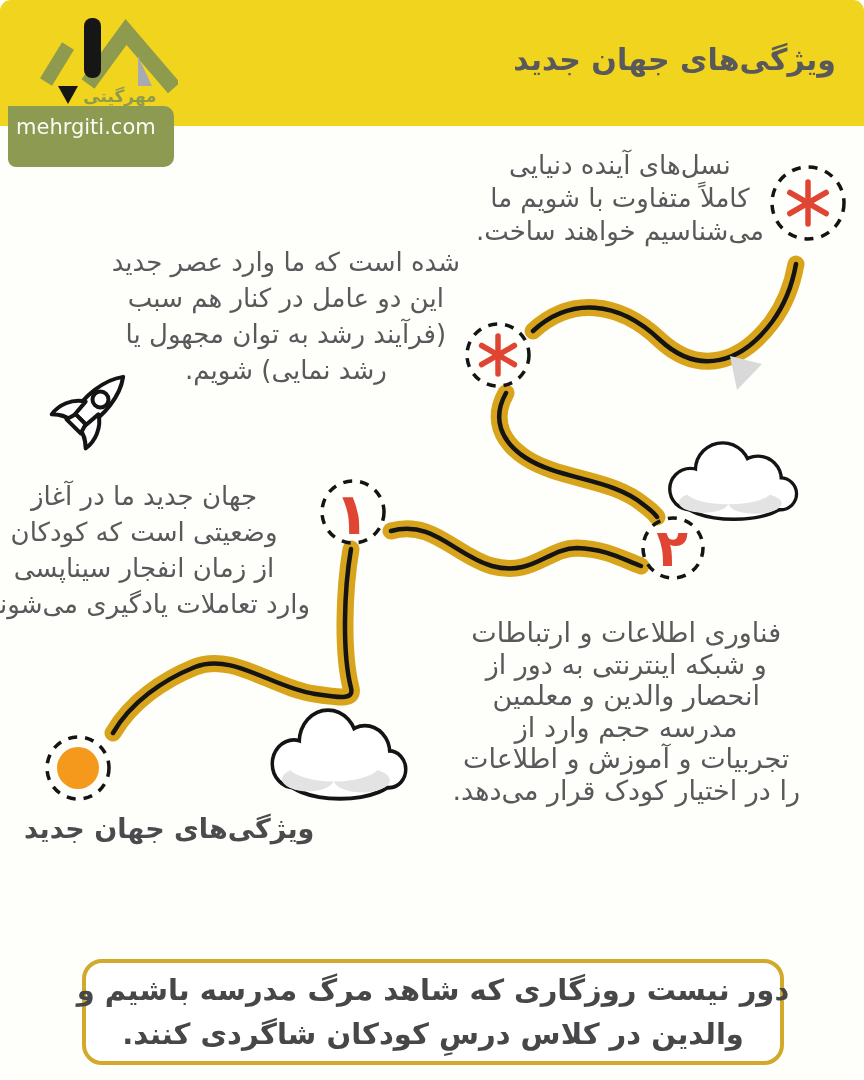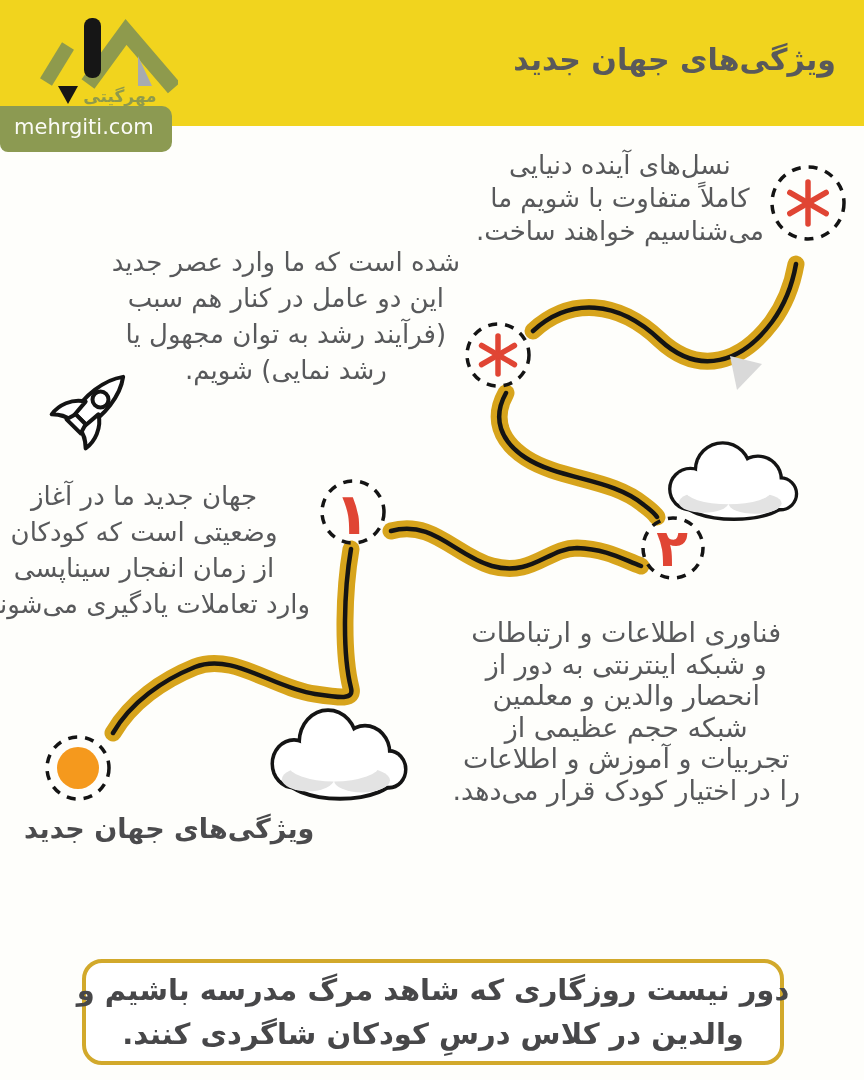--- a/index.html
+++ b/index.html
@@ -1,27 +1,28 @@
 <!DOCTYPE html>
 <html><head>
 <meta charset="utf-8">
 <style>
   html,body{margin:0;padding:0;background:#fff;}
   .canvas{
     position:relative;width:864px;height:1080px;overflow:hidden;background:#FEFEFB;
     font-family:"DejaVu Sans",sans-serif;
+    border-radius:11px;
   }
   
   .header{position:absolute;left:0;top:0;width:864px;height:126px;background:#F1D41E;}
   .title{position:absolute;top:42px;right:28px;font-size:30px;font-weight:bold;color:#59595B;white-space:nowrap;}
   .logo{position:absolute;left:38px;top:6px;}
   .site-badge{
-    position:absolute;left:0;top:106px;height:46px;background:#8C9A52;
+    position:absolute;left:8px;top:106px;height:61px;background:#8C9A52;
     border-radius:0 10px 10px 8px;color:#FBFBF6;font-size:21px;line-height:43px;
-    padding:0 18px 0 14px;white-space:nowrap;z-index:5;
+    padding:0 18px 0 8px;white-space:nowrap;z-index:5;
   }
   
   .scene{position:absolute;left:0;top:0;z-index:1;}
   .gold{fill:none;stroke:#D7A41C;stroke-width:17;stroke-linecap:round;}
   .core{fill:none;stroke:#141414;stroke-width:4.5;stroke-linecap:round;}
   .dash{fill:none;stroke:#141414;stroke-width:3.5;stroke-dasharray:9 8;}
   .ast line{stroke:#E04534;stroke-width:5.5;stroke-linecap:round;}
   .num{fill:#E04534;font-weight:bold;font-family:"DejaVu Sans",sans-serif;text-anchor:middle;dominant-baseline:central;}
   .cl-stroke *{fill:#fff;stroke:#141414;stroke-width:7;}
   .cl-fill *{fill:#fff;}
@@ -189,21 +190,21 @@
     <div class="ln">جهان جدید ما در آغاز</div>
     <div class="ln">وضعیتی است که کودکان</div>
     <div class="ln">از زمان انفجار سیناپسی</div>
     <div class="ln">وارد تعاملات یادگیری می‌شوند.</div>
   </div>
 
   <div class="note n-step2" dir="rtl">
     <div class="ln">فناوری اطلاعات و ارتباطات</div>
     <div class="ln">و شبکه اینترنتی به دور از</div>
     <div class="ln">انحصار والدین و معلمین</div>
-    <div class="ln">شبکه حجم عظیمی از</div>
+    <div class="ln">مدرسه حجم وارد از</div>
     <div class="ln">تجربیات و آموزش و اطلاعات</div>
     <div class="ln">را در اختیار کودک قرار می‌دهد.</div>
   </div>
 
   <div class="start-label" dir="rtl">ویژگی‌های جهان جدید</div>
 
   <div class="quote" dir="rtl">
     <div class="ln">دور نیست روزگاری که شاهد مرگ مدرسه باشیم و</div>
     <div class="ln">والدین در کلاس درسِ کودکان شاگردی کنند.</div>
   </div>

